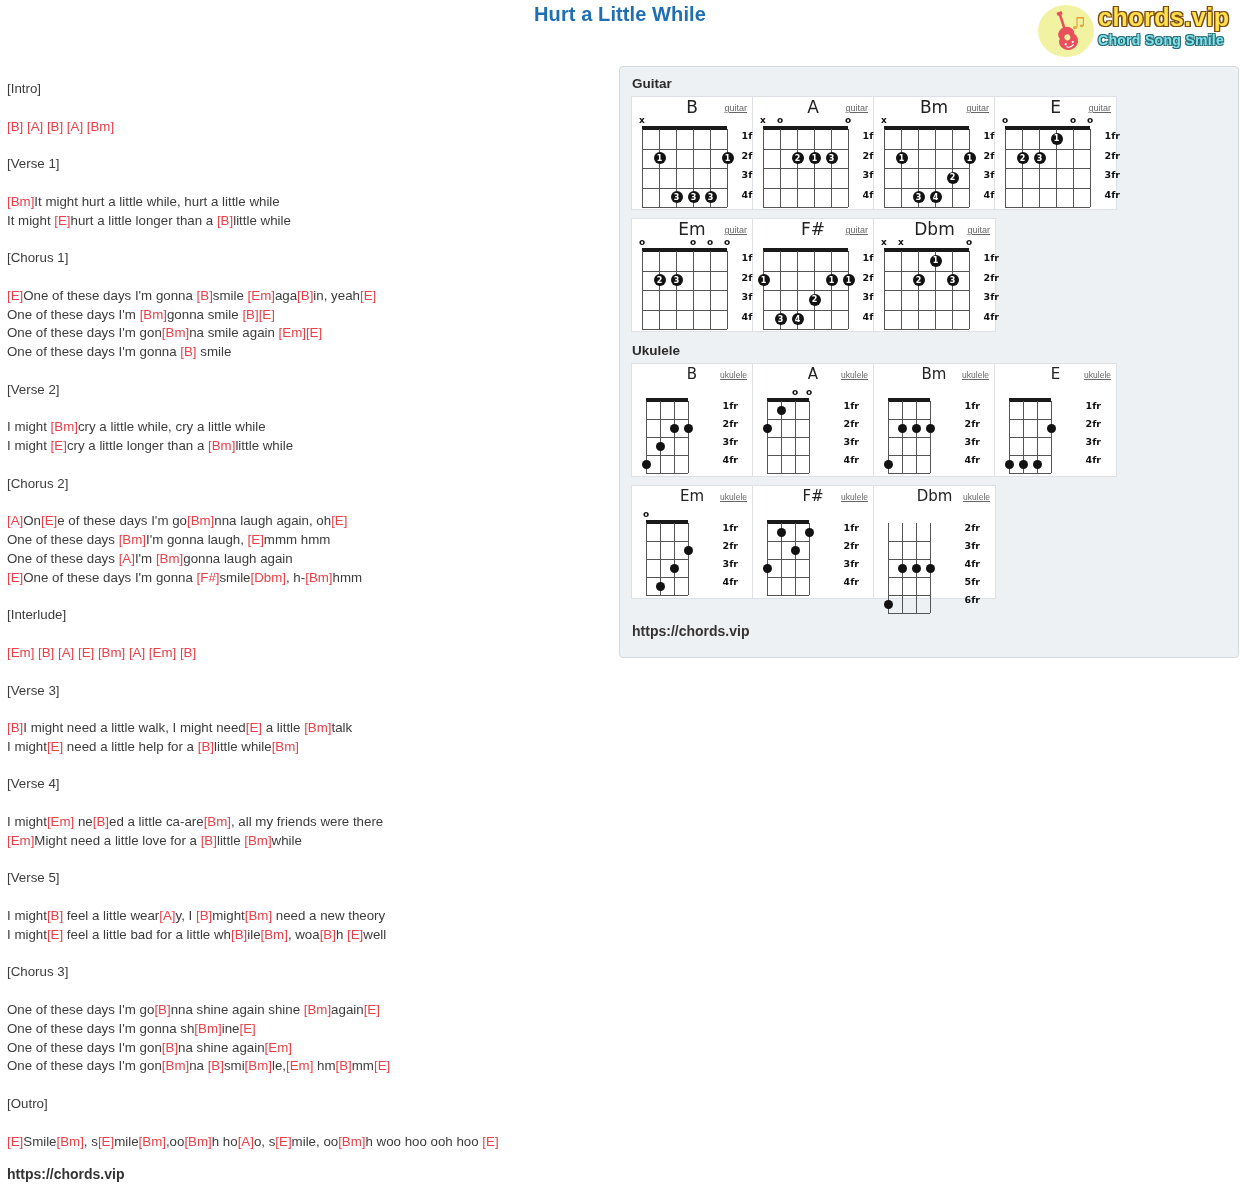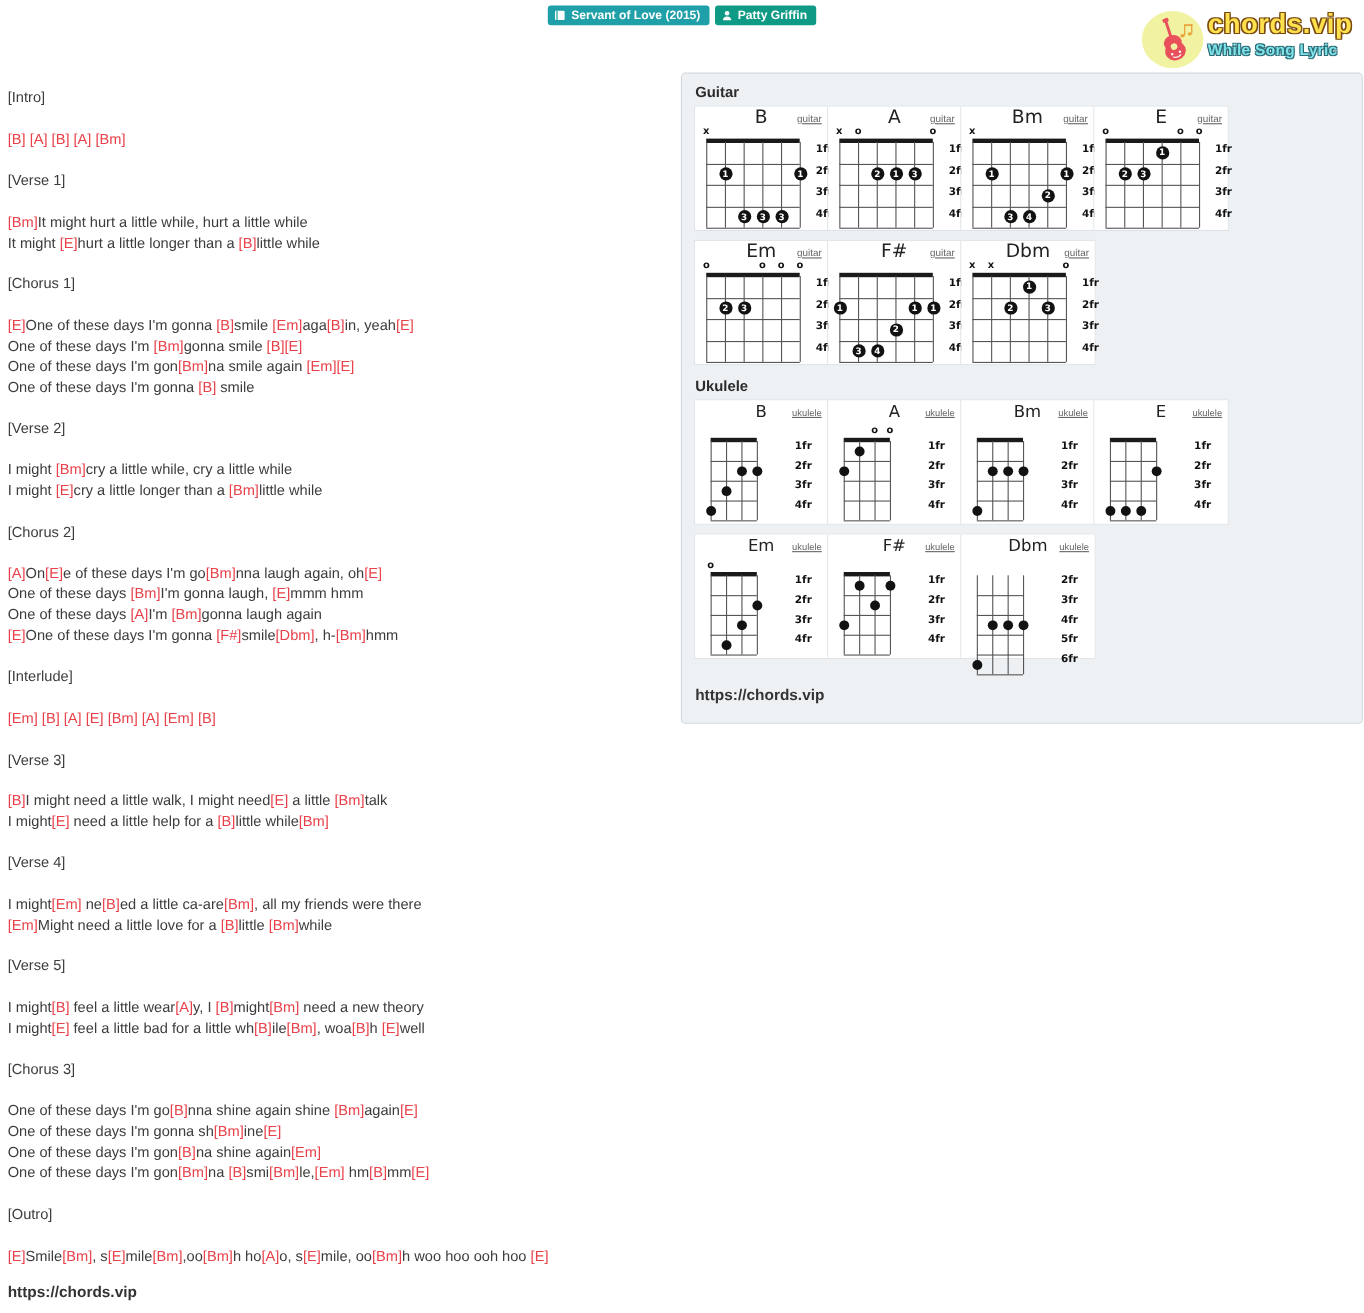--- a/index.html
+++ b/index.html
@@ -113,40 +113,21 @@
   .cell.uke .frets div { height:18px; line-height:18px; }
   .panel-foot {
     position:absolute; left:12px; bottom:18px;
     font-weight:bold; font-size:14px; color:#333;
   }
 </style>
 </head>
 <body>
 
 <div class="header">
-  <div class="badges">
-    <span class="badge album">
-      <span>
-        <svg width="10" height="10" viewBox="0 0 10 10">
-            <rect x="0.5" y="0.8" width="8.8" height="8.4" rx="1" fill="#fff"></rect>
-            <rect x="1.8" y="0.8" width="1.1" height="8.4" fill="#1f9fa8"></rect>
-          </svg>
-      </span>
-      <span>Servant of Love (2015)</span>
-    </span>
-    <span class="badge artist">
-      <span>
-        <svg width="10" height="10" viewBox="0 0 10 10">
-            <circle cx="5" cy="3" r="2.1" fill="#fff"></circle>
-            <path d="M1.2 9.4c0-2.1 1.7-3.4 3.8-3.4s3.8 1.3 3.8 3.4z" fill="#fff"></path>
-          </svg>
-      </span>
-      <span>Patty Griffin</span>
-    </span>
-  </div>
+  <div class="title">Hurt a Little While</div>
   <div class="logo">
     <span class="logo-disc">
       <svg width="46" height="46" viewBox="0 0 46 46">
         <g transform="rotate(-18 23 23)">
           <rect x="21" y="4" width="2.6" height="17" fill="#e8505b"></rect>
           <rect x="19.6" y="2.6" width="5.4" height="3.4" rx="0.8" fill="#e8505b"></rect>
           <ellipse cx="22.3" cy="26" rx="8.2" ry="7.2" fill="#e8505b"></ellipse>
           <ellipse cx="22.3" cy="33.5" rx="9.6" ry="8.6" fill="#e8505b"></ellipse>
           <circle cx="22.3" cy="29.5" r="3" fill="#f1f3a2"></circle>
           <circle cx="18.6" cy="35.5" r="1.1" fill="#fff"></circle>
@@ -157,21 +138,21 @@
           <ellipse cx="32" cy="19.5" rx="2" ry="1.5"></ellipse>
             <rect x="33.4" y="10" width="1.2" height="9"></rect>
           <ellipse cx="38.6" cy="17.8" rx="1.8" ry="1.4"></ellipse>
             <rect x="39.8" y="9" width="1.2" height="8.8"></rect>
           <rect x="33.4" y="9" width="7.6" height="1.6"></rect>
         </g>
       </svg>
     </span>
     <span class="logo-text">
       <span class="logo-main">chords.vip</span>
-      <span class="logo-sub">While Song Lyric</span>
+      <span class="logo-sub">Chord Song Smile</span>
     </span>
   </div>
 </div>
 
 <div class="lyrics" id="lyrics-body"><div><span class="sec">[Intro]</span></div><span class="blank"></span><div><span class="ch">[B] [A] [B] [A] [Bm]</span></div><span class="blank"></span><div><span class="sec">[Verse 1]</span></div><span class="blank"></span><div><span class="ch">[Bm]</span><span class="txt">It might hurt a little while, hurt a little while</span></div><div><span class="txt">It might </span><span class="ch">[E]</span><span class="txt">hurt a little longer than a </span><span class="ch">[B]</span><span class="txt">little while</span></div><span class="blank"></span><div><span class="sec">[Chorus 1]</span></div><span class="blank"></span><div><span class="ch">[E]</span><span class="txt">One of these days I'm gonna </span><span class="ch">[B]</span><span class="txt">smile </span><span class="ch">[Em]</span><span class="txt">aga</span><span class="ch">[B]</span><span class="txt">in, yeah</span><span class="ch">[E]</span></div><div><span class="txt">One of these days I'm </span><span class="ch">[Bm]</span><span class="txt">gonna smile </span><span class="ch">[B][E]</span></div><div><span class="txt">One of these days I'm gon</span><span class="ch">[Bm]</span><span class="txt">na smile again </span><span class="ch">[Em][E]</span></div><div><span class="txt">One of these days I'm gonna </span><span class="ch">[B]</span><span class="txt"> smile</span></div><span class="blank"></span><div><span class="sec">[Verse 2]</span></div><span class="blank"></span><div><span class="txt">I might </span><span class="ch">[Bm]</span><span class="txt">cry a little while, cry a little while</span></div><div><span class="txt">I might </span><span class="ch">[E]</span><span class="txt">cry a little longer than a </span><span class="ch">[Bm]</span><span class="txt">little while</span></div><span class="blank"></span><div><span class="sec">[Chorus 2]</span></div><span class="blank"></span><div><span class="ch">[A]</span><span class="txt">On</span><span class="ch">[E]</span><span class="txt">e of these days I'm go</span><span class="ch">[Bm]</span><span class="txt">nna laugh again, oh</span><span class="ch">[E]</span></div><div><span class="txt">One of these days </span><span class="ch">[Bm]</span><span class="txt">I'm gonna laugh, </span><span class="ch">[E]</span><span class="txt">mmm hmm</span></div><div><span class="txt">One of these days </span><span class="ch">[A]</span><span class="txt">I'm </span><span class="ch">[Bm]</span><span class="txt">gonna laugh again</span></div><div><span class="ch">[E]</span><span class="txt">One of these days I'm gonna </span><span class="ch">[F#]</span><span class="txt">smile</span><span class="ch">[Dbm]</span><span class="txt">, h-</span><span class="ch">[Bm]</span><span class="txt">hmm</span></div><span class="blank"></span><div><span class="sec">[Interlude]</span></div><span class="blank"></span><div><span class="ch">[Em] [B] [A] [E] [Bm] [A] [Em] [B]</span></div><span class="blank"></span><div><span class="sec">[Verse 3]</span></div><span class="blank"></span><div><span class="ch">[B]</span><span class="txt">I might need a little walk, I might need</span><span class="ch">[E]</span><span class="txt"> a little </span><span class="ch">[Bm]</span><span class="txt">talk</span></div><div><span class="txt">I might</span><span class="ch">[E]</span><span class="txt"> need a little help for a </span><span class="ch">[B]</span><span class="txt">little while</span><span class="ch">[Bm]</span></div><span class="blank"></span><div><span class="sec">[Verse 4]</span></div><span class="blank"></span><div><span class="txt">I might</span><span class="ch">[Em]</span><span class="txt"> ne</span><span class="ch">[B]</span><span class="txt">ed a little ca-are</span><span class="ch">[Bm]</span><span class="txt">, all my friends were there</span></div><div><span class="ch">[Em]</span><span class="txt">Might need a little love for a </span><span class="ch">[B]</span><span class="txt">little </span><span class="ch">[Bm]</span><span class="txt">while</span></div><span class="blank"></span><div><span class="sec">[Verse 5]</span></div><span class="blank"></span><div><span class="txt">I might</span><span class="ch">[B]</span><span class="txt"> feel a little wear</span><span class="ch">[A]</span><span class="txt">y, I </span><span class="ch">[B]</span><span class="txt">might</span><span class="ch">[Bm]</span><span class="txt"> need a new theory</span></div><div><span class="txt">I might</span><span class="ch">[E]</span><span class="txt"> feel a little bad for a little wh</span><span class="ch">[B]</span><span class="txt">ile</span><span class="ch">[Bm]</span><span class="txt">, woa</span><span class="ch">[B]</span><span class="txt">h </span><span class="ch">[E]</span><span class="txt">well</span></div><span class="blank"></span><div><span class="sec">[Chorus 3]</span></div><span class="blank"></span><div><span class="txt">One of these days I'm go</span><span class="ch">[B]</span><span class="txt">nna shine again shine </span><span class="ch">[Bm]</span><span class="txt">again</span><span class="ch">[E]</span></div><div><span class="txt">One of these days I'm gonna sh</span><span class="ch">[Bm]</span><span class="txt">ine</span><span class="ch">[E]</span></div><div><span class="txt">One of these days I'm gon</span><span class="ch">[B]</span><span class="txt">na shine again</span><span class="ch">[Em]</span></div><div><span class="txt">One of these days I'm gon</span><span class="ch">[Bm]</span><span class="txt">na </span><span class="ch">[B]</span><span class="txt">smi</span><span class="ch">[Bm]</span><span class="txt">le,</span><span class="ch">[Em]</span><span class="txt"> hm</span><span class="ch">[B]</span><span class="txt">mm</span><span class="ch">[E]</span></div><span class="blank"></span><div><span class="sec">[Outro]</span></div><span class="blank"></span><div><span class="ch">[E]</span><span class="txt">Smile</span><span class="ch">[Bm]</span><span class="txt">, s</span><span class="ch">[E]</span><span class="txt">mile</span><span class="ch">[Bm]</span><span class="txt">,oo</span><span class="ch">[Bm]</span><span class="txt">h ho</span><span class="ch">[A]</span><span class="txt">o, s</span><span class="ch">[E]</span><span class="txt">mile, oo</span><span class="ch">[Bm]</span><span class="txt">h woo hoo ooh hoo </span><span class="ch">[E]</span></div></div>
 <div class="lyrics-foot">https://chords.vip</div>
 
 <div class="panel">
   <div class="panel-head">Guitar</div>
   <div class="chord-row">

